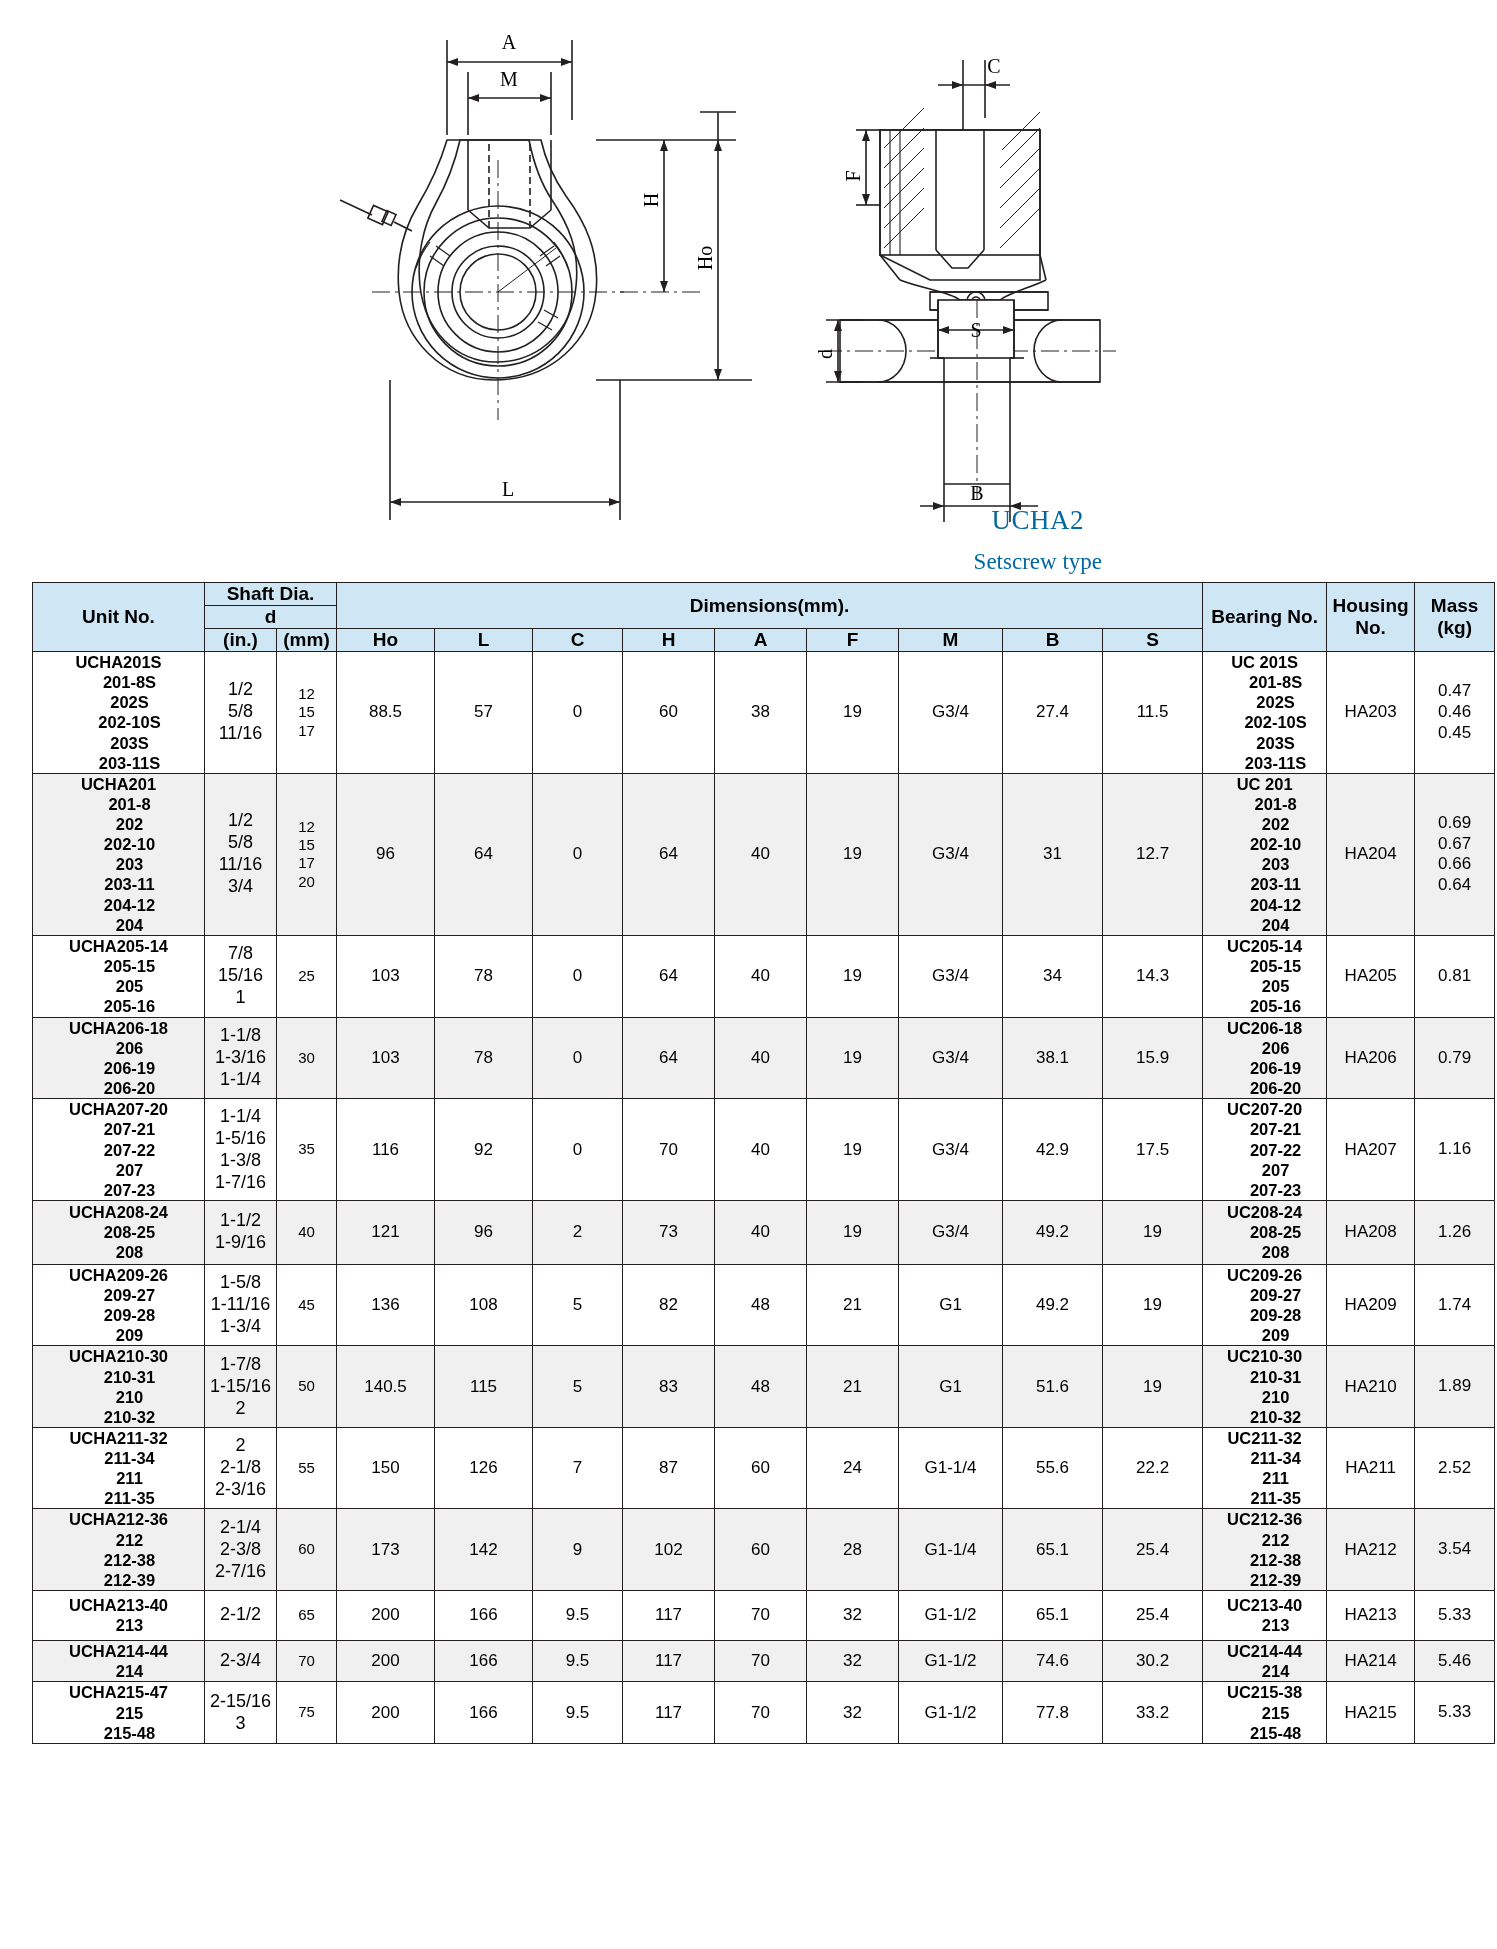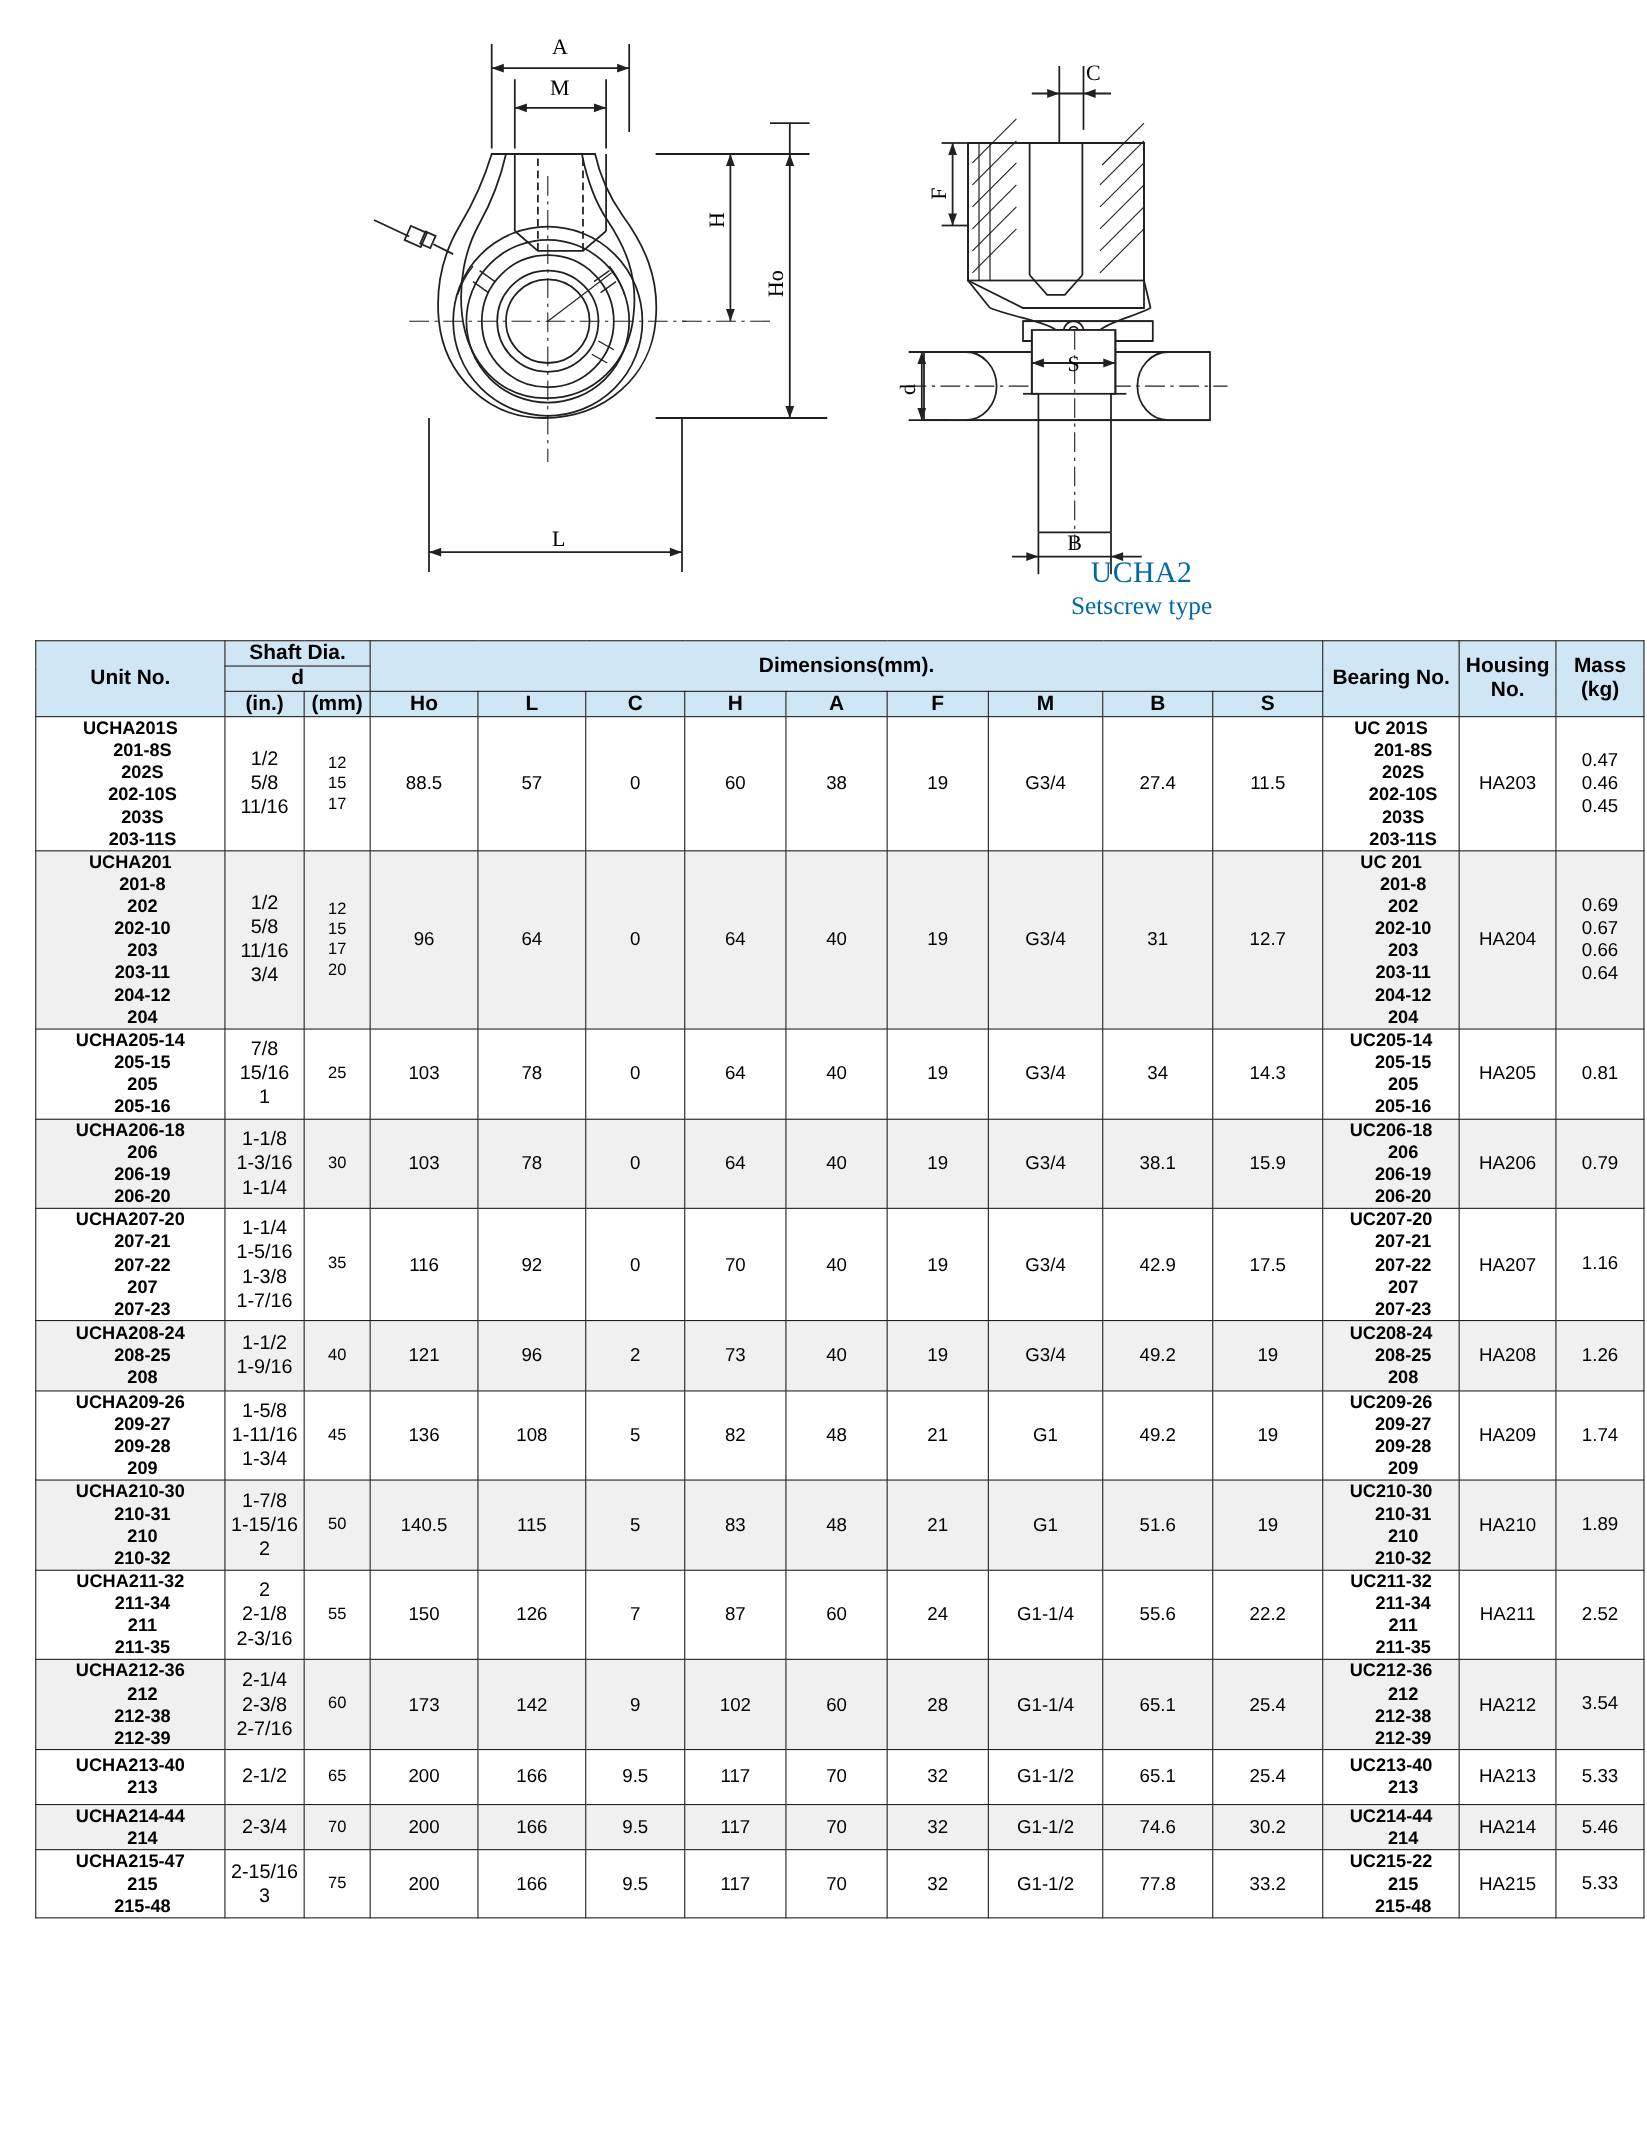--- a/index.html
+++ b/index.html
@@ -39,21 +39,21 @@
     text-align: center;
     color: #0369a1;
     font-family: "Liberation Serif", serif;
   }
   .title-block .t1 {
     font-size: 27px;
     letter-spacing: 0.5px;
   }
   .title-block .t2 {
     font-size: 23px;
-    margin-top: 2px;
+    margin-top: 13px;
   }
 
   
   .table-wrap {
     position: absolute;
     left: 32px;
     top: 582px;
     width: 1437px;
   }
   table.dims {
@@ -807,21 +807,21 @@
             <td class="num">200</td>
             <td class="num">166</td>
             <td class="num">9.5</td>
             <td class="num">117</td>
             <td class="num">70</td>
             <td class="num">32</td>
             <td class="num">G1-1/2</td>
             <td class="num">77.8</td>
             <td class="num">33.2</td>
             <td class="bearcell">
-              <span class="first">UC215-22</span>
+              <span class="first">UC215-38</span>
               <span class="ind">215</span>
               <span class="ind">215-48</span>
             </td>
             <td class="num">HA215</td>
             <td class="masscell num">
               <span>5.33</span>
             </td>
           </tr>
         </tbody>
     </table>

